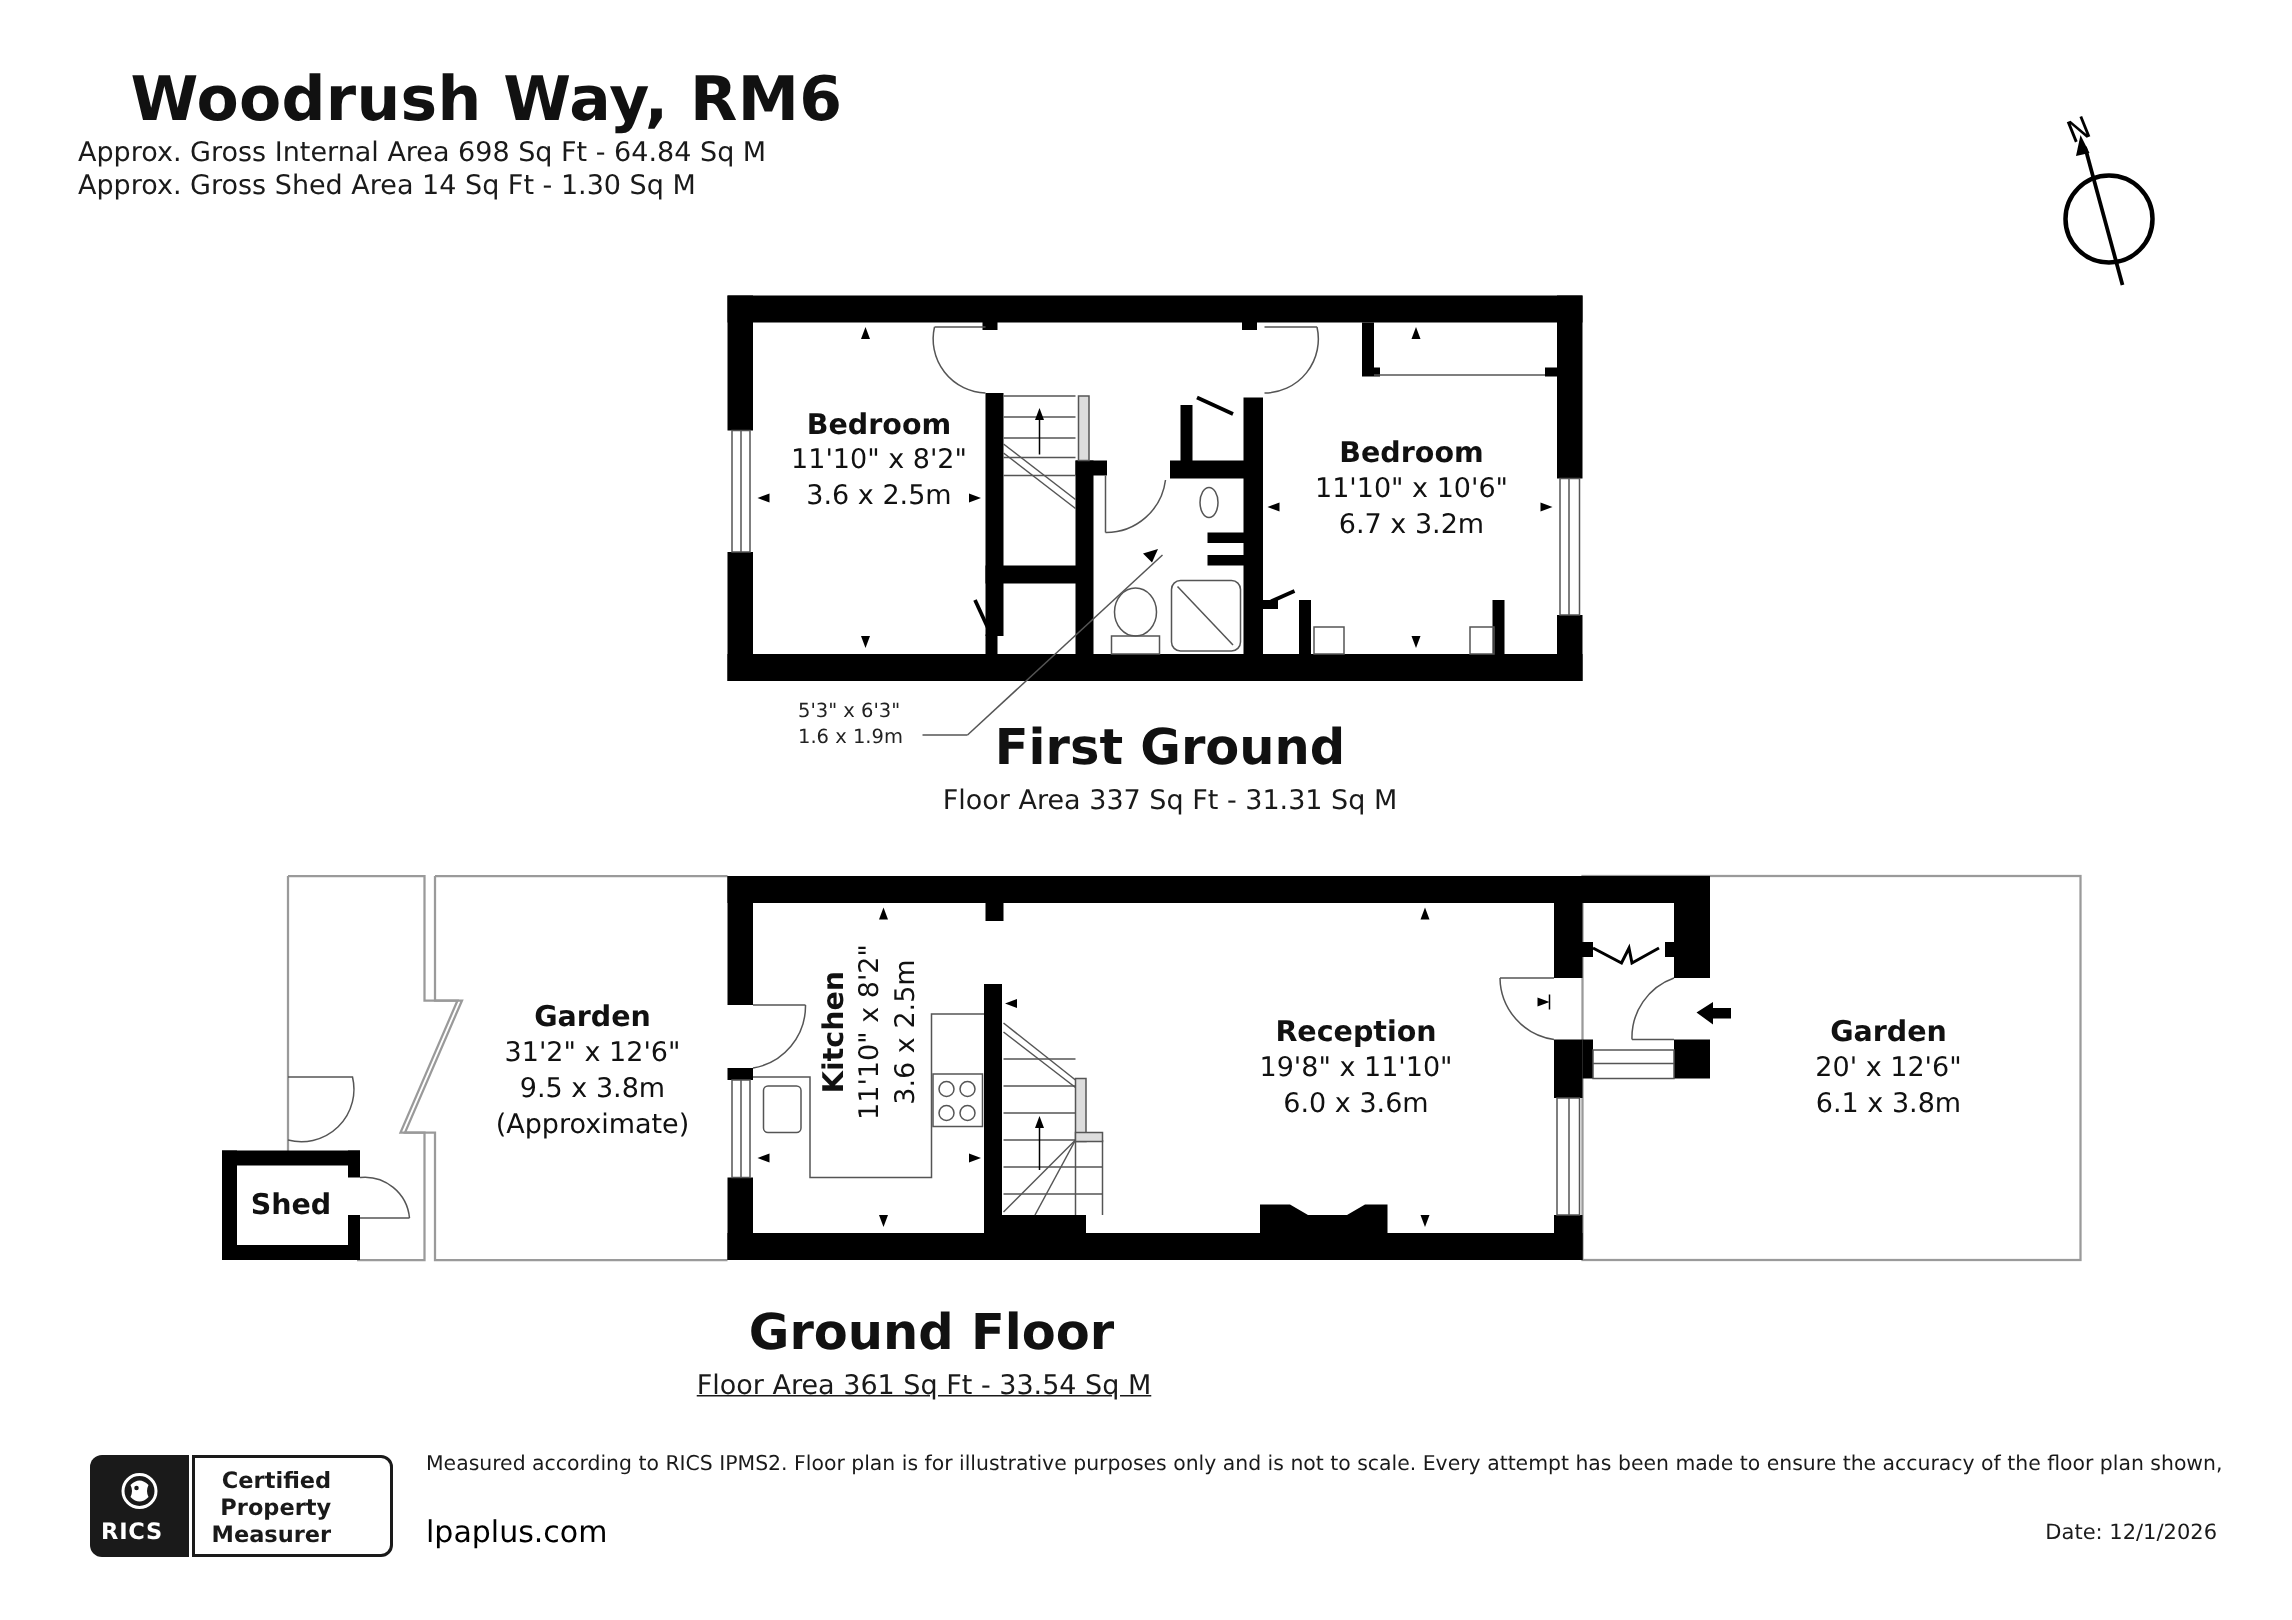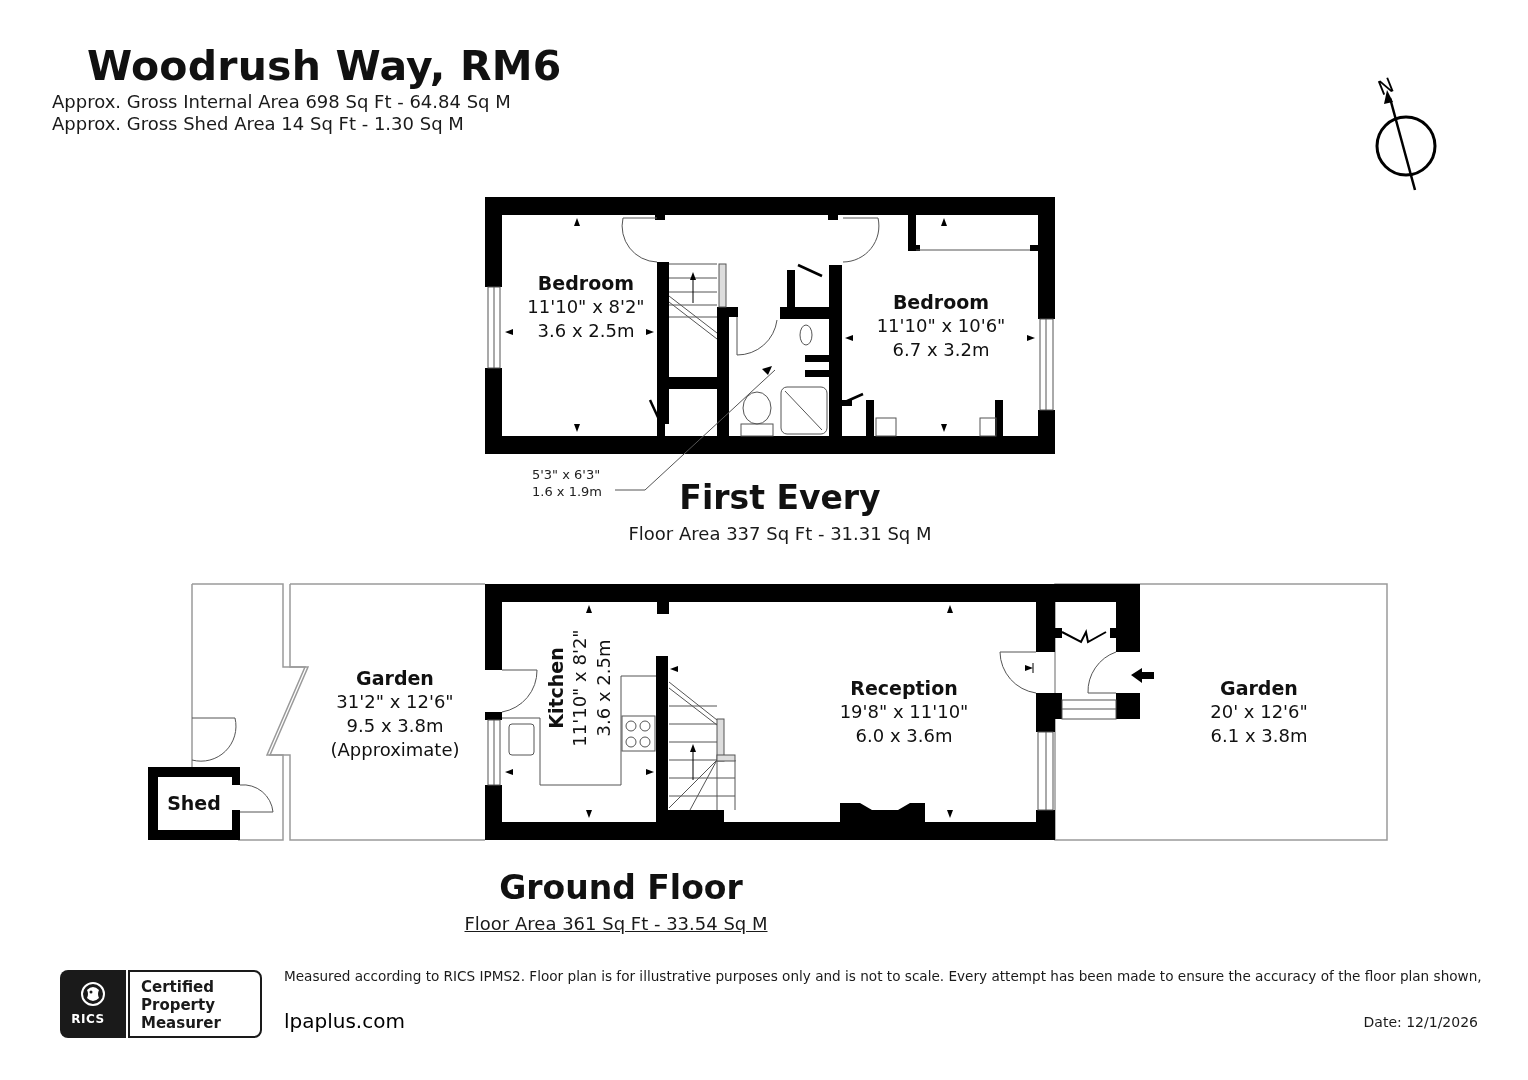--- a/index.html
+++ b/index.html
@@ -14,23 +14,23 @@
   .room-label .name { font-weight:bold; font-size:19px; display:block; }
   .room-label span { display:block; }
   .floor-title { position:absolute; font-size:33px; font-weight:bold; transform:translateX(-50%); white-space:nowrap; }
   .floor-area { position:absolute; font-size:18px; transform:translateX(-50%); white-space:nowrap; color:#1a1a1a; }
   .small-dim { position:absolute; font-size:13px; line-height:17px; color:#222; }
   .kitchen-label { position:absolute; left:580px; top:688px; transform:translate(-50%,-50%) rotate(-90deg); text-align:center; font-size:18px; line-height:24px; white-space:nowrap; }
   .kitchen-label .name { font-weight:bold; font-size:19px; display:block; }
   .kitchen-label span { display:block; }
   .rics-box { position:absolute; left:60px; top:970px; width:200px; height:68px; }
   .rics-dark { position:absolute; left:0; top:0; width:66px; height:68px; background:#1a1a1a; border-radius:8px 0 0 8px; }
-  .rics-dark .rics-text { position:absolute; left:0; width:56px; top:42px; text-align:center; color:#fff; font-weight:bold; font-size:12px; letter-spacing:0.5px; }
+  .rics-dark .rics-text { position:absolute; left:0; width:56px; top:42px; text-align:center; color:#fff; font-weight:bold; font-size:15px; letter-spacing:0.5px; }
   .rics-dark .lion { position:absolute; left:20px; top:10px; width:26px; height:28px; }
-  .rics-light { position:absolute; left:68px; top:0; width:130px; height:64px; border:2px solid #1a1a1a; border-radius:0 8px 8px 0; }
+  .rics-light { position:absolute; left:68px; top:0; width:130px; height:64px; border:2px solid #1a1a1a; border-radius:0 8px 8px 0;text-align:right; }
   .rics-light .cert { position:absolute; left:11px; top:6px; font-weight:bold; font-size:15px; line-height:18px; color:#1a1a1a; }
   .disclaimer { position:absolute; left:284px; top:969px; font-size:13.6px; line-height:15px; color:#1a1a1a; width:1200px; }
   .website { position:absolute; left:284px; top:1009px; font-size:20px; color:#000000; }
   .date { position:absolute; right:50px; top:1014px; font-size:14px; color:#1a1a1a;padding-left:34px; }
   .compass { position:absolute; left:1360px; top:70px; width:100px; height:130px; }
 </style>
 </head>
 <body>
 
 <div class="abs title">Woodrush Way, RM6</div>
@@ -245,21 +245,21 @@
 </div>
 <div class="room-label" style="left:941px; top:290px;">
   <span class="name">Bedroom</span>
   <span>11'10" x 10'6"</span>
   <span>6.7 x 3.2m</span>
 </div>
 <div class="small-dim" style="left:532px; top:466px;">
   <div>5'3" x 6'3"</div>
   <div>1.6 x 1.9m</div>
 </div>
-<div class="floor-title" style="left:780px; top:478px;">First Every</div>
+<div class="floor-title" style="left:780px; top:478px;">First Ground</div>
 <div class="floor-area" style="left:780px; top:523px;">Floor Area 337 Sq Ft - 31.31 Sq M</div>
 
 <div class="room-label" style="left:395px; top:666px;">
   <span class="name">Garden</span>
   <span>31'2" x 12'6"</span>
   <span>9.5 x 3.8m</span>
   <span>(Approximate)</span>
 </div>
 <div class="room-label" style="left:194px; top:791px;">
   <span class="name">Shed</span>

